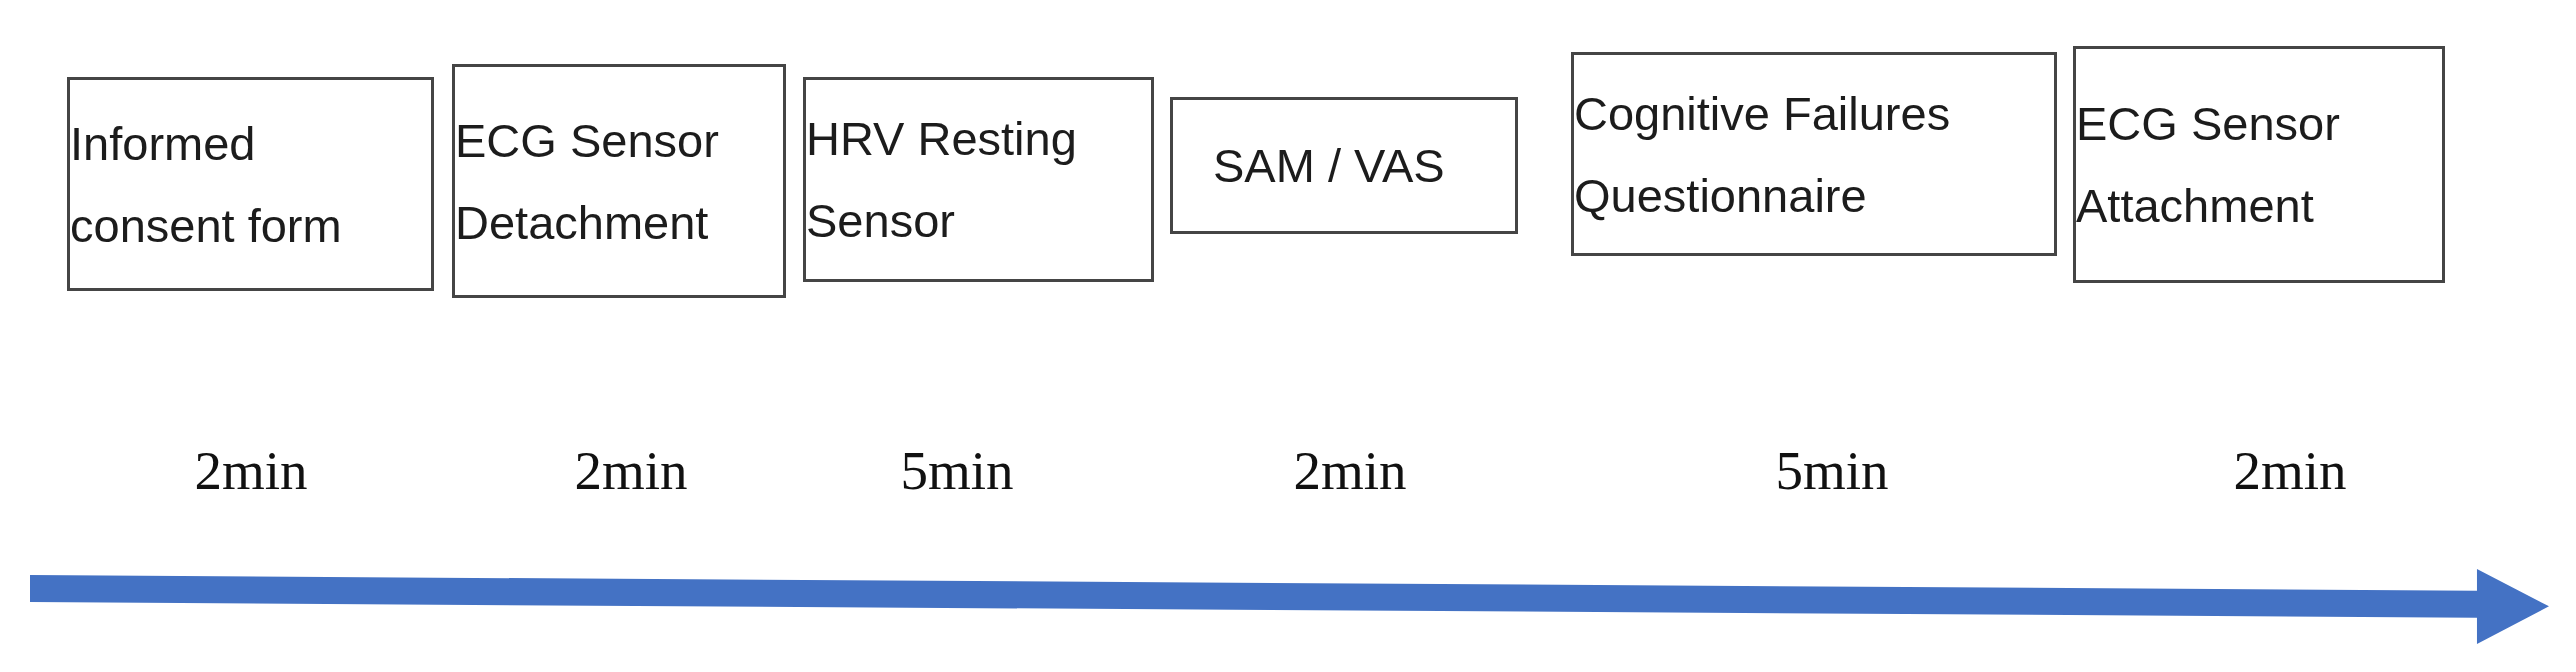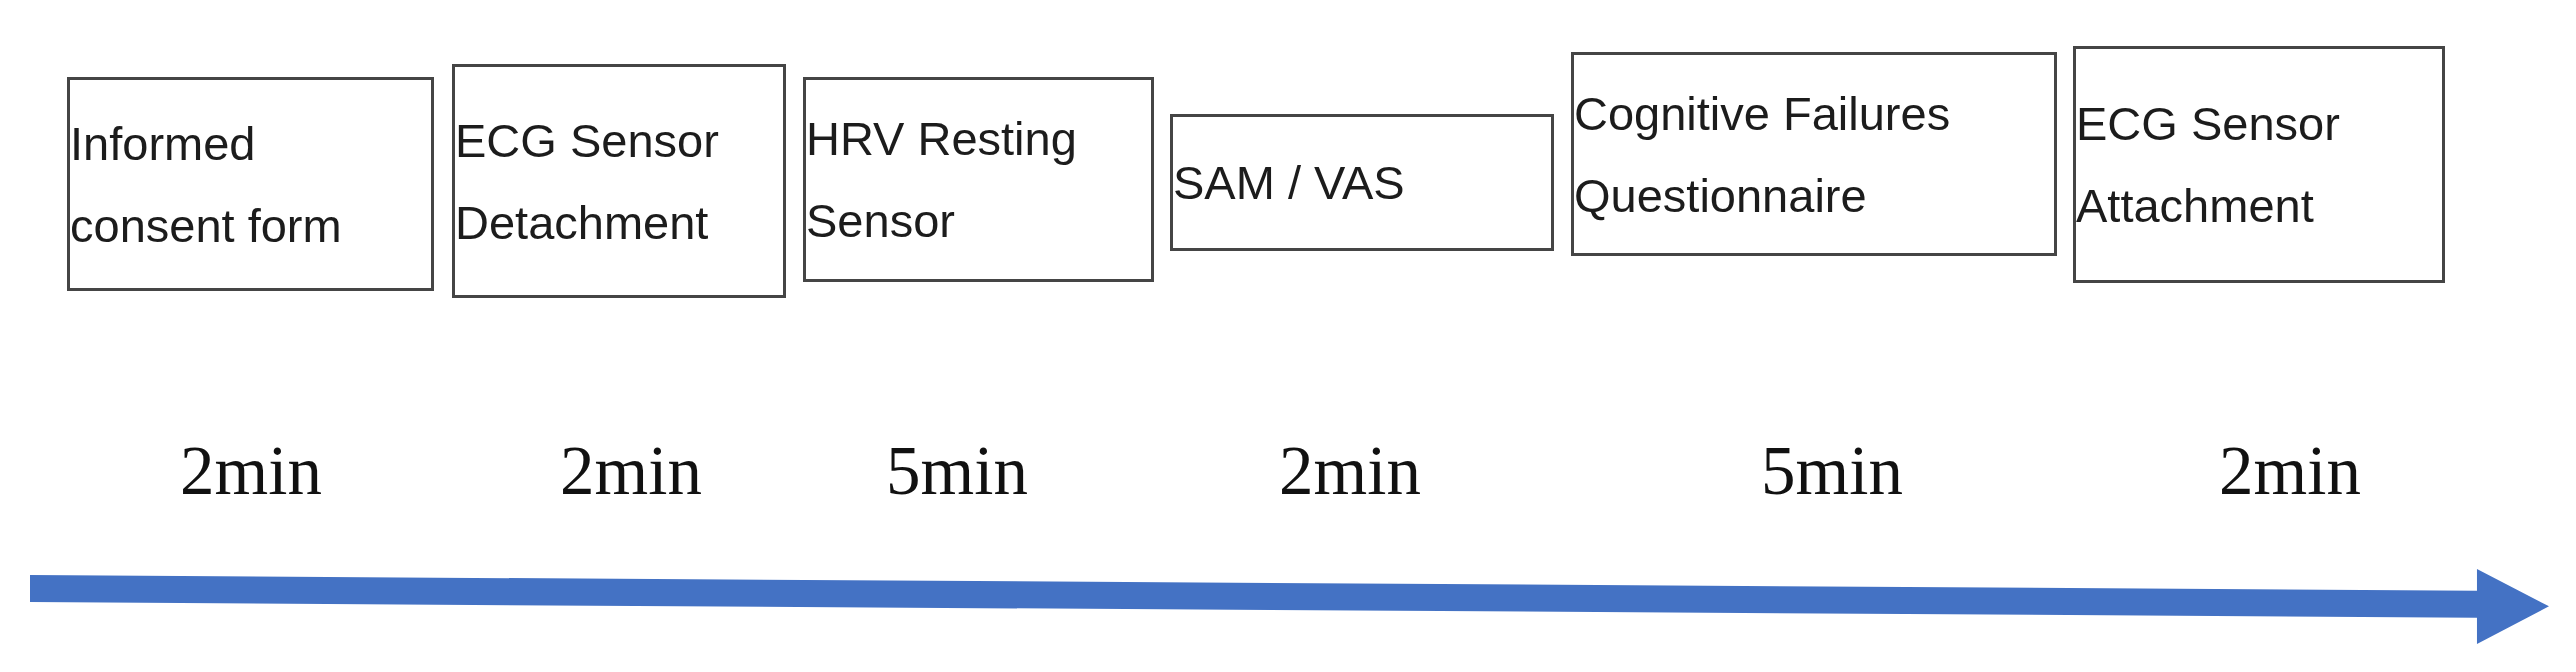--- a/index.html
+++ b/index.html
@@ -32,33 +32,33 @@
     font-size: 47px;
     line-height: 1;
     color: #1c1c1c;
     letter-spacing: 0px;
     white-space: nowrap;
   }
   
   #box-1 { left: 67px;  top: 77px; width: 367px; height: 214px; }
   #box-2 { left: 452px;  top: 64px; width: 334px; height: 234px; }
   #box-3 { left: 803px; top: 77px; width: 351px; height: 205px; }
-  #box-4 { left: 1170px; top: 114px; width: 384px; height: 137px; }
+  #box-4 { left: 1170px; top: 97px; width: 348px; height: 137px; padding-left: 40px; }
   #box-5 { left: 1571px; top: 52px; width: 486px; height: 204px; }
   #box-6 { left: 2073px; top: 46px;  width: 372px; height: 237px; }
 
   .duration {
     position: absolute;
     top: 438px;
     width: 240px;
     height: 66px;
     line-height: 66px;
     text-align: center;
     font-family: "Liberation Serif", serif;
-    font-size: 69px;
+    font-size: 55px;
     color: #111111;
     white-space: nowrap;
   }
   
   #dur-1 { left: 131px;  }
   #dur-2 { left: 511px;  }
   #dur-3 { left: 837px; }
   #dur-4 { left: 1230px; }
   #dur-5 { left: 1712px; }
   #dur-6 { left: 2170px; }

